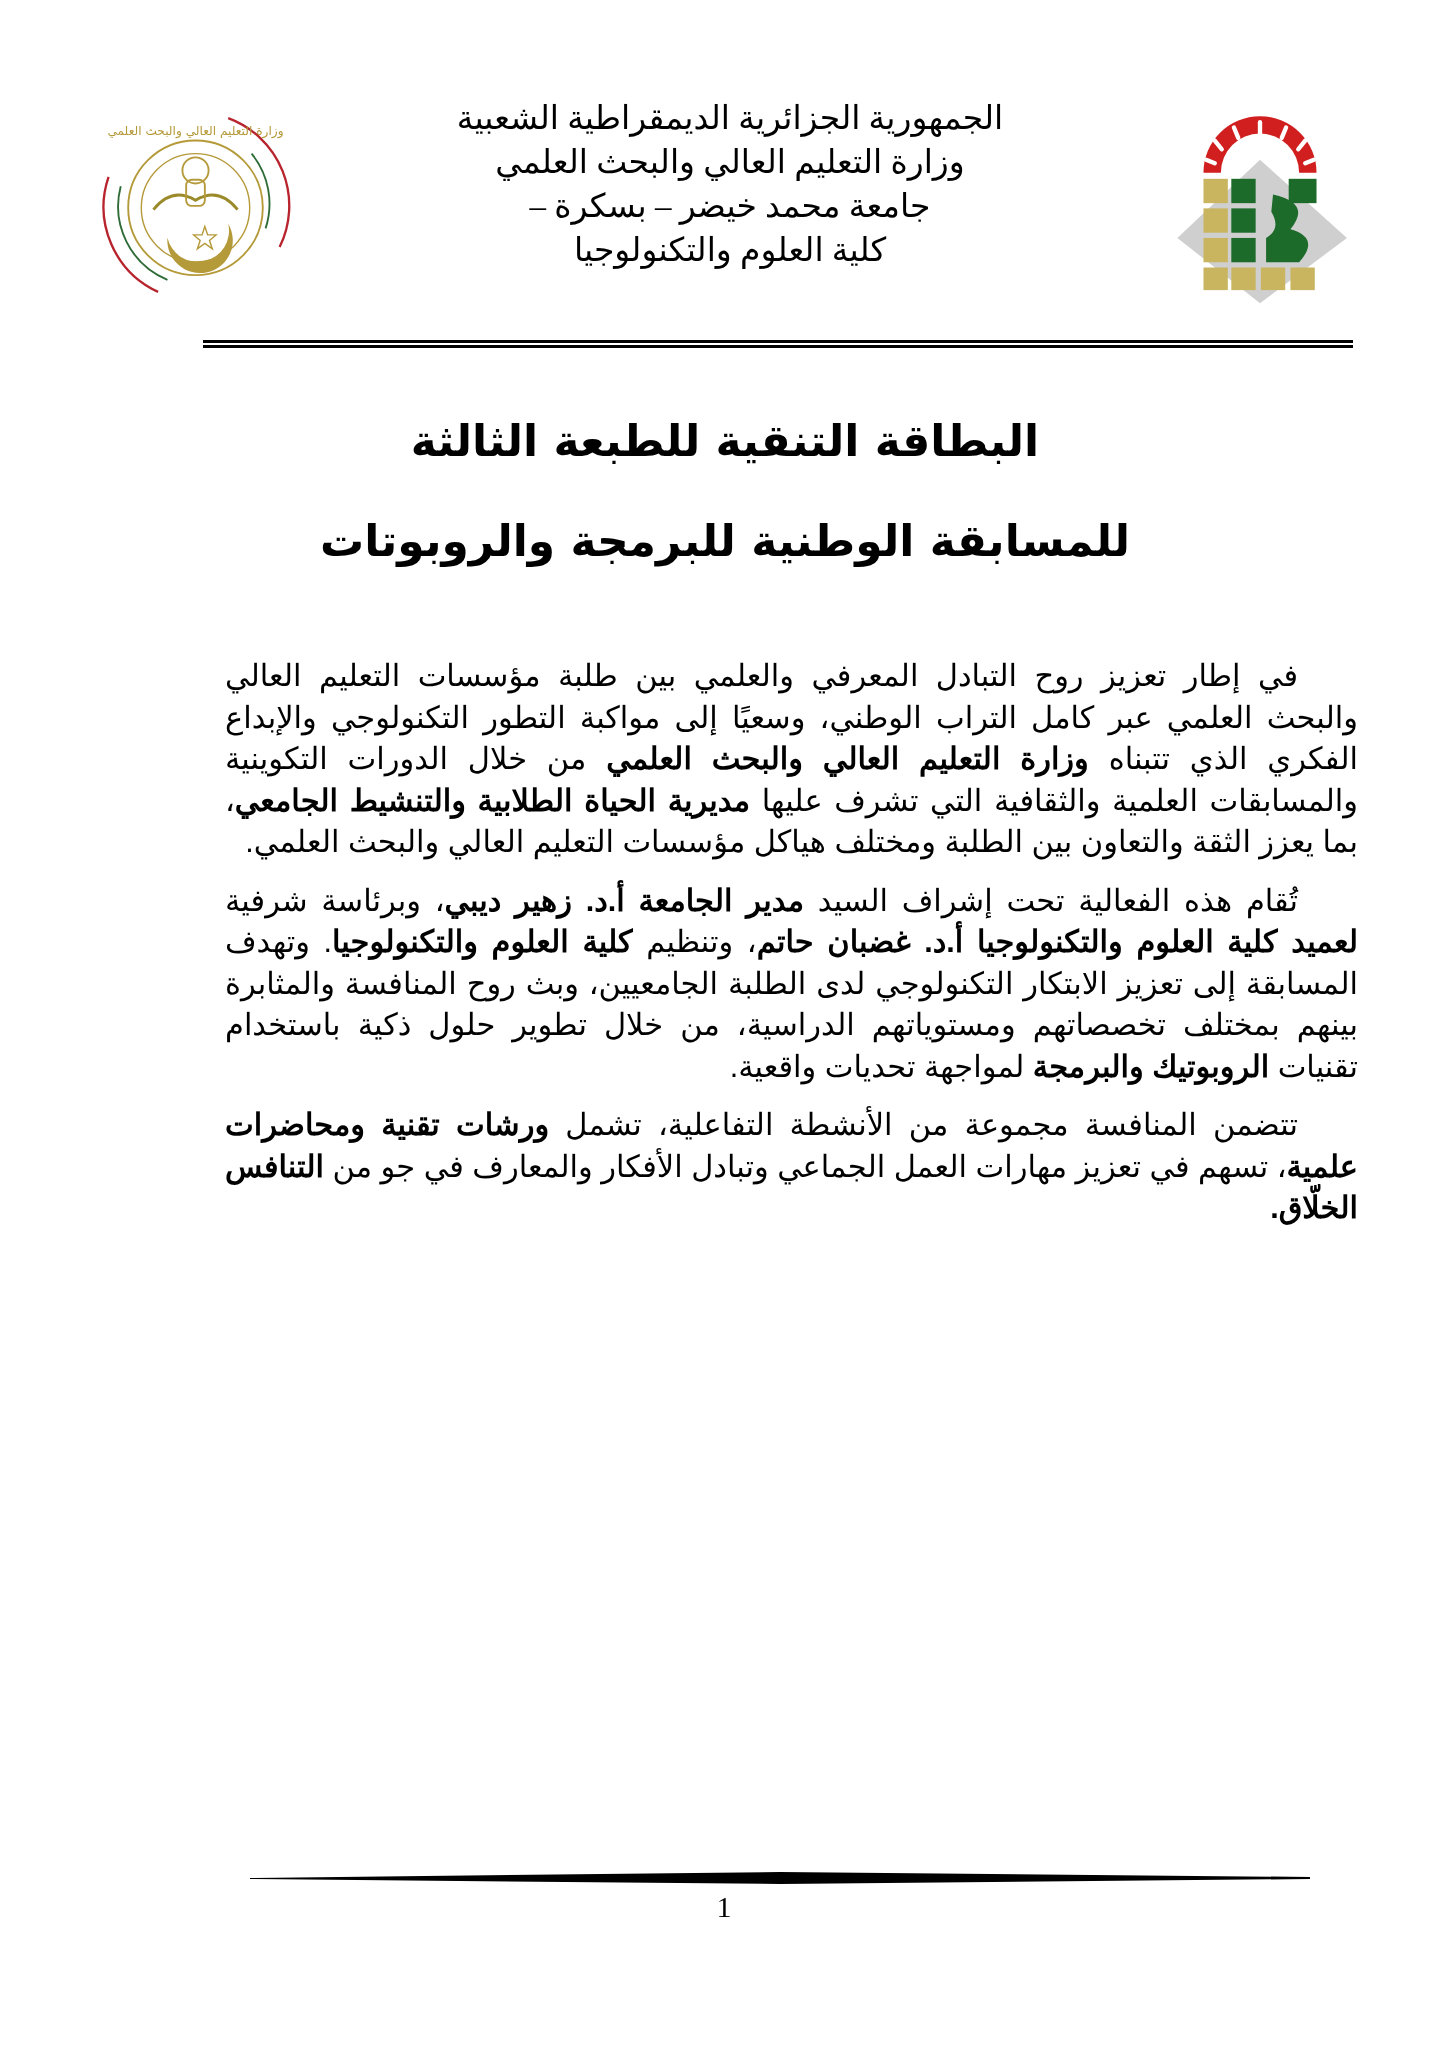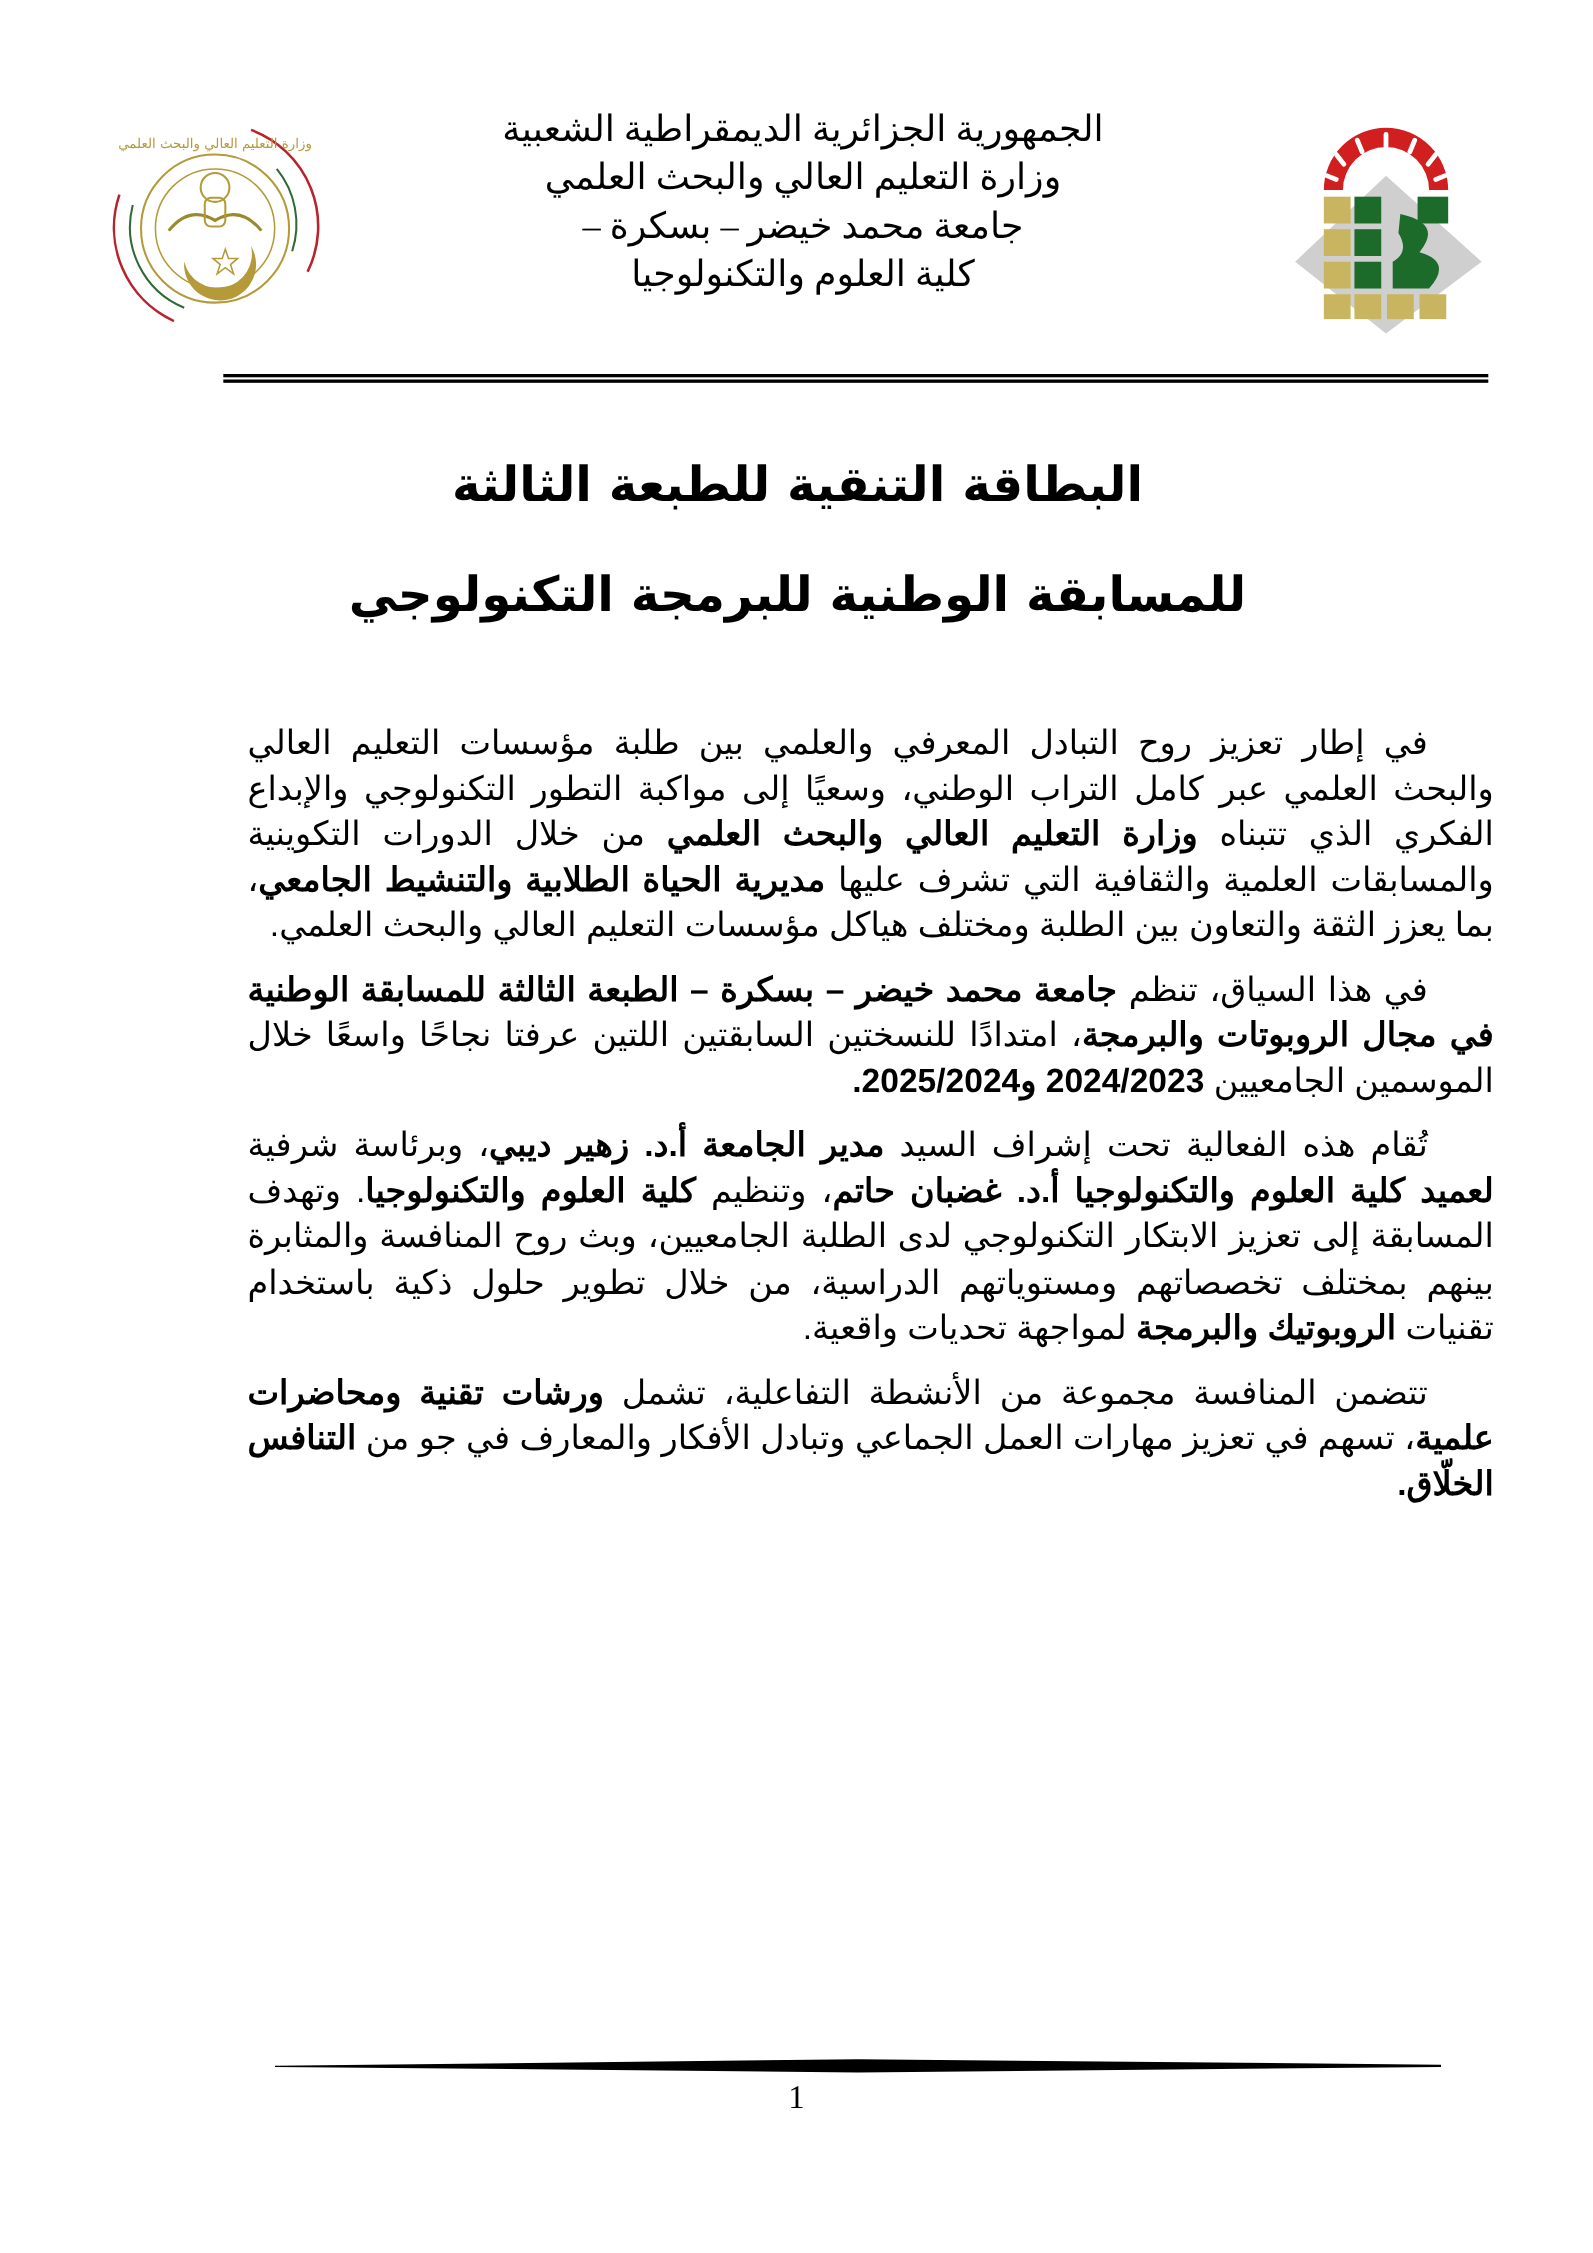--- a/index.html
+++ b/index.html
@@ -89,25 +89,24 @@
     <rect x="50" y="184" width="28" height="26" fill="#c9b560"></rect>
     <rect x="82" y="184" width="28" height="26" fill="#c9b560"></rect>
     <rect x="116" y="184" width="28" height="26" fill="#c9b560"></rect>
     <rect x="150" y="184" width="28" height="26" fill="#c9b560"></rect>
   </svg>
 </div>
 
 <div class="abs rule-double"></div>
 
 <div class="abs title t1">البطاقة التنقية للطبعة الثالثة</div>
-<div class="abs title t2">للمسابقة الوطنية للبرمجة التكنولوجي</div>
+<div class="abs title t2">للمسابقة الوطنية للبرمجة والروبوتات</div>
 
 <div class="abs body-text">
   <p><span>في إطار تعزيز روح التبادل المعرفي والعلمي بين طلبة مؤسسات التعليم العالي والبحث العلمي عبر كامل التراب الوطني، وسعيًا إلى مواكبة التطور التكنولوجي والإبداع الفكري الذي تتبناه </span><b>وزارة التعليم العالي والبحث العلمي</b><span> من خلال الدورات التكوينية والمسابقات العلمية والثقافية التي تشرف عليها </span><b>مديرية الحياة الطلابية والتنشيط الجامعي</b><span>، بما يعزز الثقة والتعاون بين الطلبة ومختلف هياكل مؤسسات التعليم العالي والبحث العلمي.</span></p>
-  <p><span>في هذا السياق، تنظم </span><b>جامعة محمد خيضر – بسكرة – الطبعة الثالثة للمسابقة الوطنية في مجال الروبوتات والبرمجة</b><span>، امتدادًا للنسختين السابقتين اللتين عرفتا نجاحًا واسعًا خلال الموسمين الجامعيين </span><b>2024/2023 و2025/2024.</b></p>
   <p><span>تُقام هذه الفعالية تحت إشراف السيد </span><b>مدير الجامعة أ.د. زهير ديبي</b><span>، وبرئاسة شرفية </span><b>لعميد كلية العلوم والتكنولوجيا أ.د. غضبان حاتم</b><span>، وتنظيم </span><b>كلية العلوم والتكنولوجيا</b><span>. وتهدف المسابقة إلى تعزيز الابتكار التكنولوجي لدى الطلبة الجامعيين، وبث روح المنافسة والمثابرة بينهم بمختلف تخصصاتهم ومستوياتهم الدراسية، من خلال تطوير حلول ذكية باستخدام تقنيات </span><b>الروبوتيك والبرمجة</b><span> لمواجهة تحديات واقعية.</span></p>
   <p><span>تتضمن المنافسة مجموعة من الأنشطة التفاعلية، تشمل </span><b>ورشات تقنية ومحاضرات علمية</b><span>، تسهم في تعزيز مهارات العمل الجماعي وتبادل الأفكار والمعارف في جو من </span><b>التنافس الخلّاق.</b></p>
 </div>
 
 <div class="abs footer-rule">
   <svg width="1060" height="14" viewBox="0 0 1060 14">
     <polygon points="0,7 530,1 1060,6 1060,8 530,13 0,8" fill="#000"></polygon>
   </svg>
 </div>
 <div class="abs page-num">1</div>

